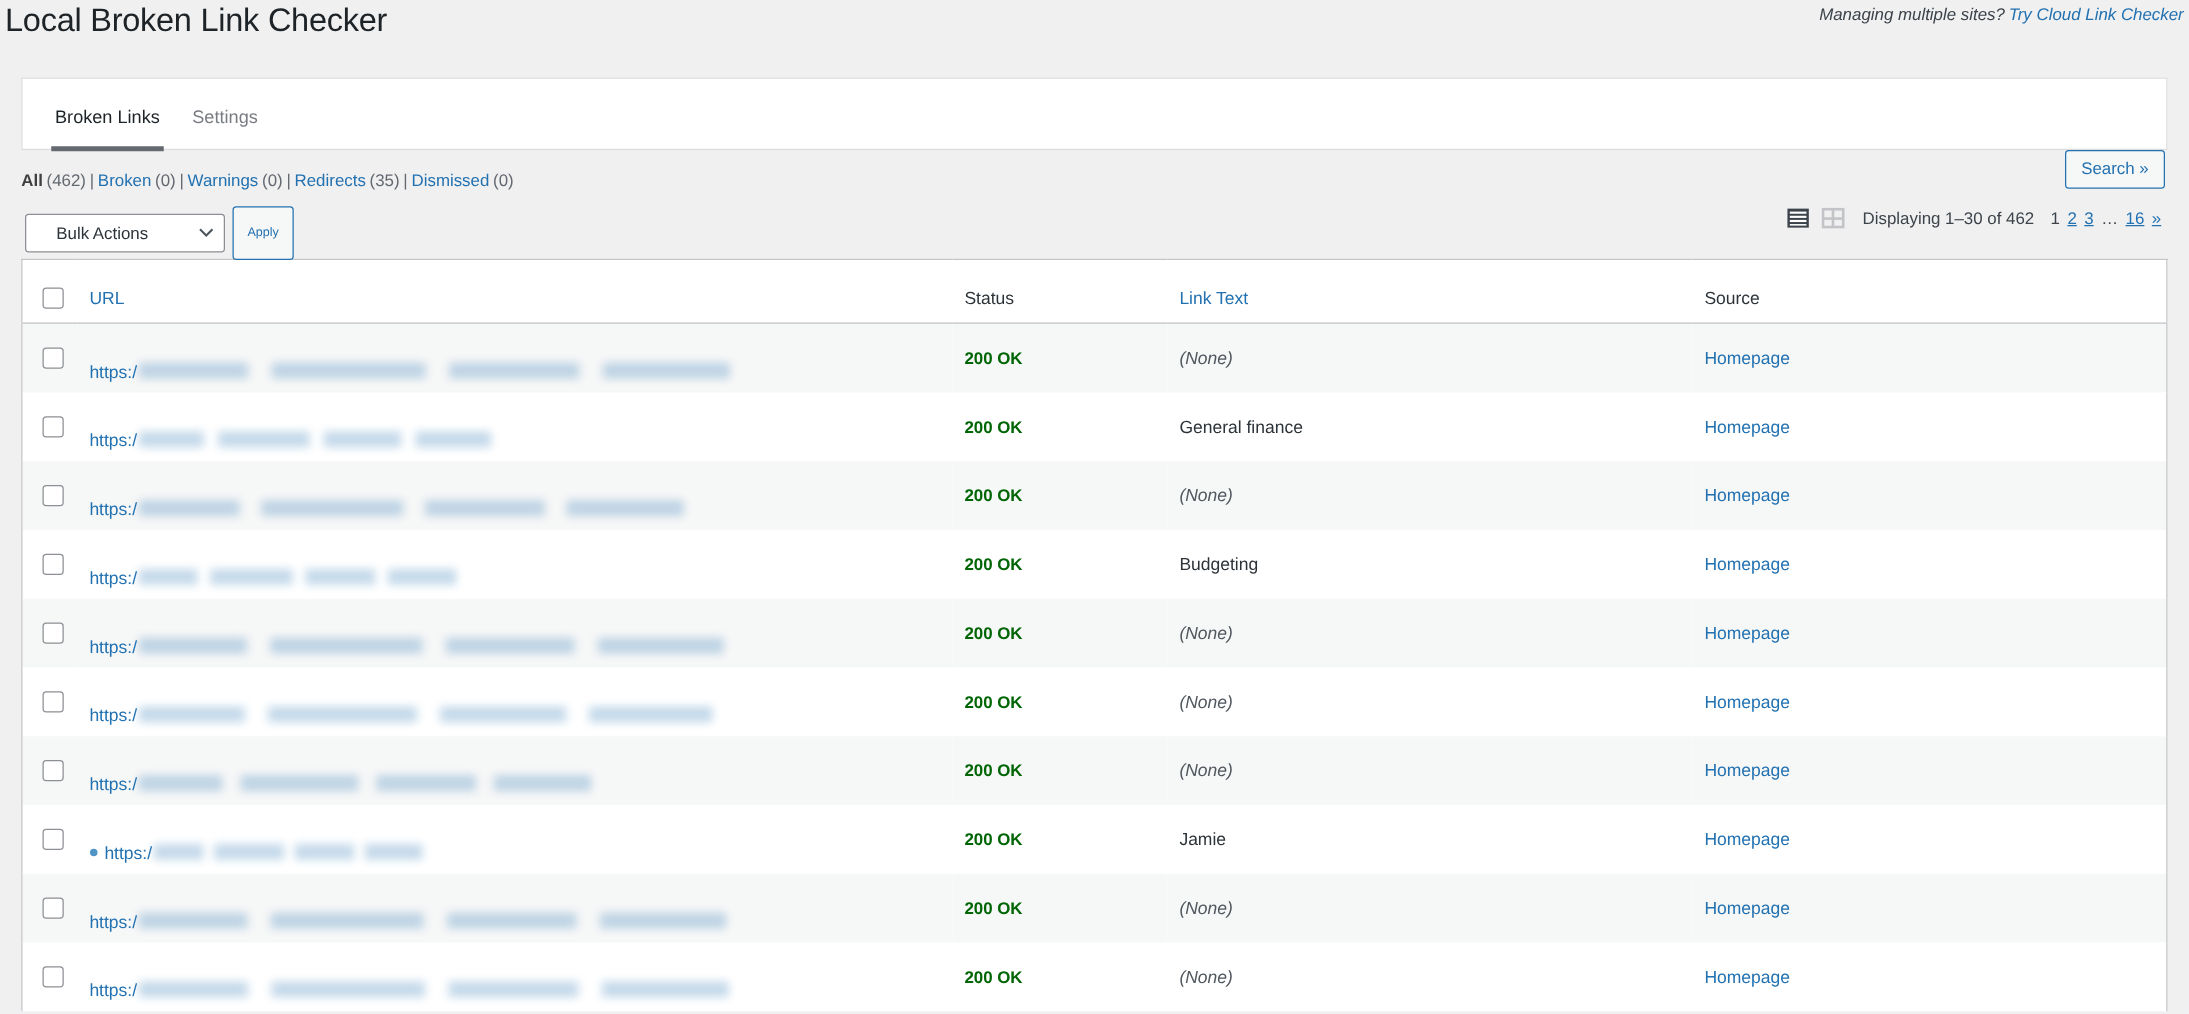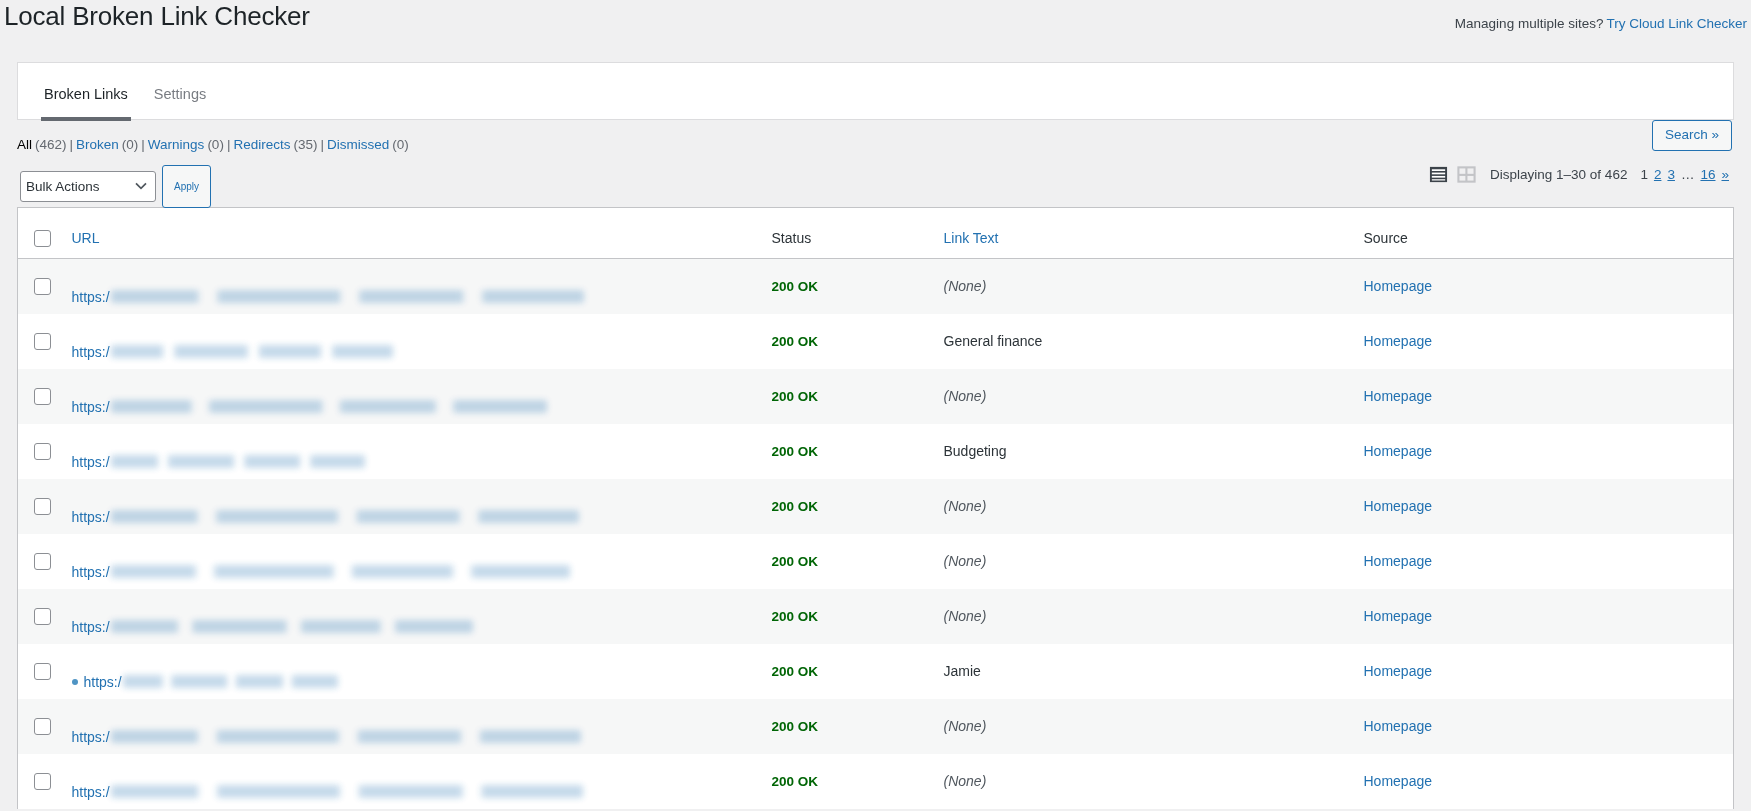--- a/index.html
+++ b/index.html
@@ -24,24 +24,25 @@
     top: 1px;
     font-size: 26px;
     font-weight: 400;
     color: #1d2327;
     letter-spacing: -0.2px;
     line-height: 30px;
   }
   .header-right {
     position: absolute;
     right: 4px;
-    top: 16px;
+    top: 4px;
     font-size: 13.5px;
     color: #3c434a;
     white-space: nowrap;
+    font-style: italic;
   }
   .header-right .cloud-link {
     color: #2271b1;
     text-decoration: none;
     margin-left: 3px;
   }
 
   
   .tab-panel {
     margin: 22px 17px 0 17px;
@@ -96,22 +97,22 @@
     font-size: 13.5px;
     color: #50575e;
     white-space: nowrap;
     line-height: 18px;
   }
   .subsubsub a {
     color: #2271b1;
     text-decoration: none;
   }
   .subsubsub .current {
-    color: #000000;
-    font-weight: 400;
+    color: #404040;
+    font-weight: 700;
   }
   .subsubsub .count {
     color: #646970;
     margin-left: 3px;
   }
   .subsubsub .sep {
     color: #646970;
     margin: 0 3px;
   }
 
@@ -145,22 +146,22 @@
     align-items: center;
     gap: 6px;
   }
   .bulk-select {
     appearance: none;
     -webkit-appearance: none;
     background: #fff;
     border: 1px solid #8c8f94;
     border-radius: 3px;
     height: 31px;
-    width: 136px;
-    padding: 0 26px 0 5px;
+    width: 160px;
+    padding: 0 26px 0 24px;
     font-size: 13.5px;
     font-family: "Liberation Sans", sans-serif;
     color: #2c3338;
     cursor: pointer;
     line-height: 29px;
   }
   .select-wrap { position: relative; display: inline-block; }
   .select-chevron {
     position: absolute;
     right: 9px;

